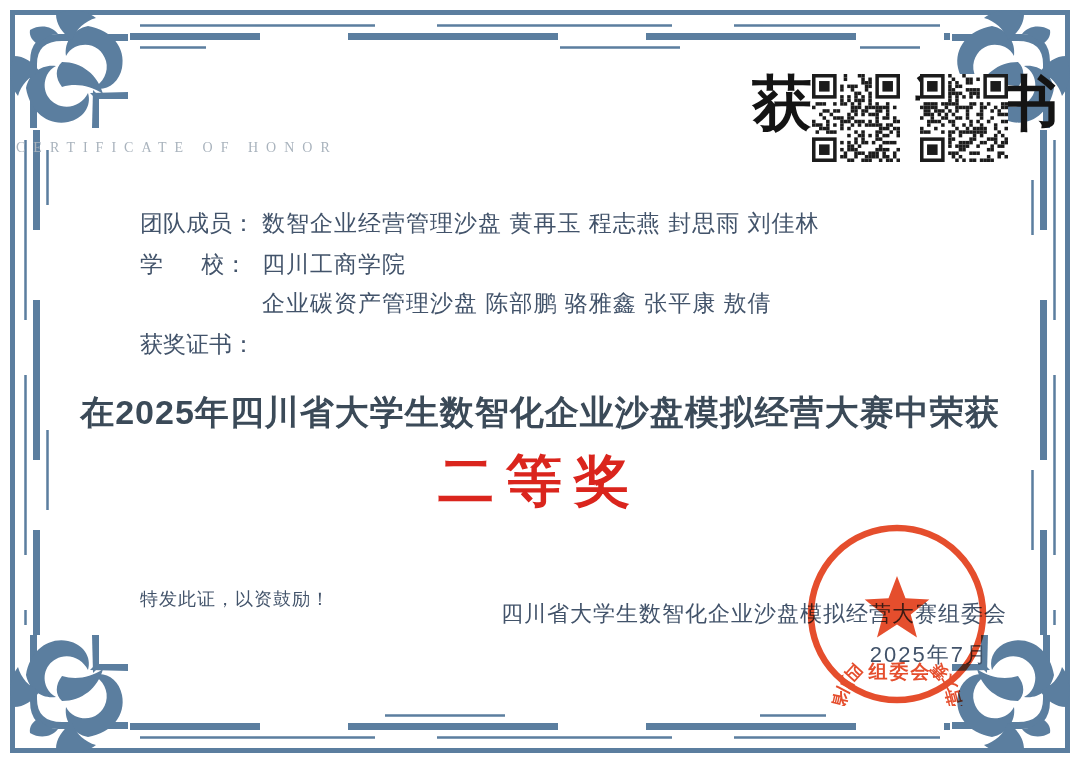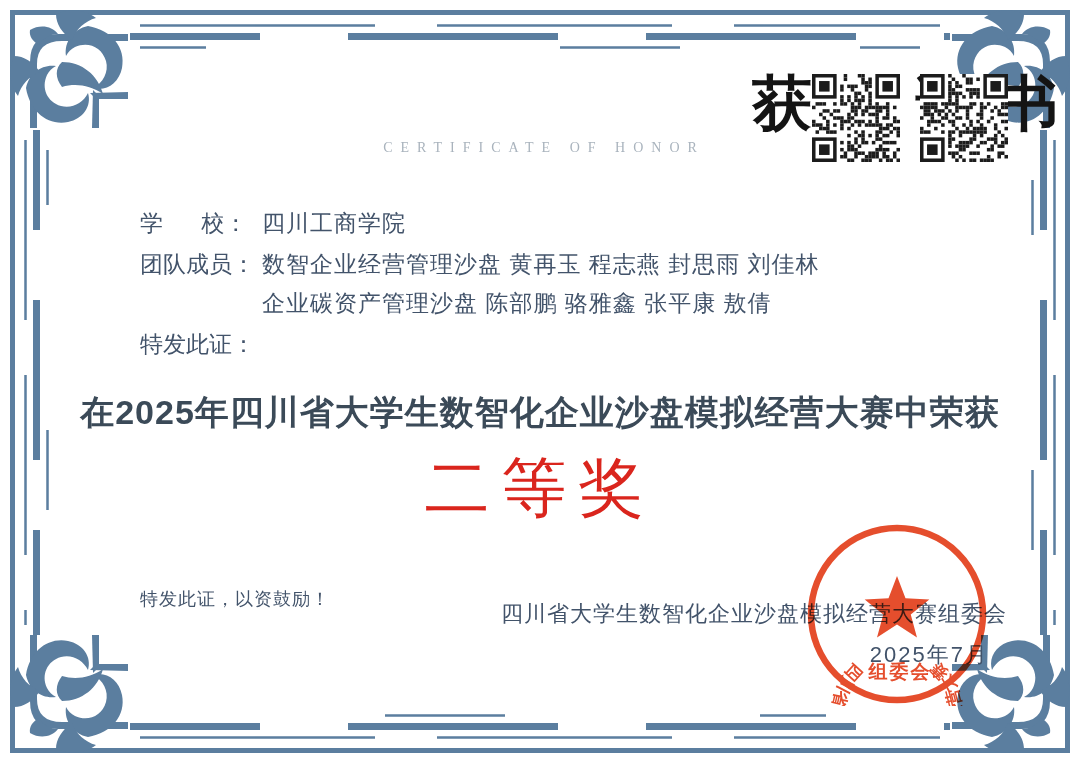--- a/index.html
+++ b/index.html
@@ -10,41 +10,41 @@
   .frame{position:absolute;left:0;top:0;z-index:1;pointer-events:none;}
   .content{position:absolute;left:0;top:0;width:100%;height:100%;z-index:2;}
 
   .title{
     position:absolute; top:64px; left:0; width:100%; text-align:right;
     font-family:"DejaVu Serif","Liberation Serif",serif;
     font-size:60px; font-weight:900; color:#141414;
     letter-spacing:22px; padding-left:22px; box-sizing:border-box;
   }
   .subtitle{
-    position:absolute; top:140px; left:0; width:100%; text-align:center;
+    position:absolute; top:140px; left:0; width:100%; 
     font-family:"Liberation Serif","DejaVu Serif",serif;
-    font-size:14px; letter-spacing:8px; color:#a9b3bd; padding-left:8px; box-sizing:border-box;
+    font-size:14px; letter-spacing:8px; color:#a9b3bd; padding-left:16px; box-sizing:border-box;
   }
   .qr-row{position:absolute; top:74px; right:72px; display:flex; gap:20px;}
   .qr{width:88px;height:88px;background:#fff;}
   .qr svg{display:block;}
 
   .fields{position:absolute; left:140px; top:210px; font-size:23px; color:#42536a;}
   .frow{display:flex; margin-bottom:15px; line-height:26px;}
   .frow .flabel{width:122px; flex:0 0 122px; white-space:pre;}
   .frow .fvalue{white-space:pre; letter-spacing:1px;}
   .frow.cont{margin-top:-2px;text-align:right;}
 
   .statement{
     position:absolute; top:390px; left:0; width:100%; text-align:center;
     font-size:34px; font-weight:700; color:#3b4a58; letter-spacing:1px;
   }
   .award{
     position:absolute; top:444px; left:0; width:100%; text-align:center;
-    font-size:65px; font-weight:400; color:#da251d;
+    font-size:56px; font-weight:700; color:#da251d;
     letter-spacing:12px; box-sizing:border-box;
   }
 
   .footer-left{position:absolute; left:140px; top:587px; font-size:18px; color:#42536a; letter-spacing:1px;}
   .footer-right{position:absolute; right:73px; top:599px; text-align:right; font-size:22px; color:#42536a;}
   .footer-right .org{letter-spacing:1px;}
   .footer-right .date{margin-top:11px; padding-right:18px; letter-spacing:2px;}
 
   .seal{position:absolute; left:805px; top:522px; z-index:3; mix-blend-mode:multiply; opacity:.93;}
 </style>
@@ -515,33 +515,33 @@
             <rect x="70" y="7" width="10.5" height="10.5"></rect>
             <rect x="0" y="63" width="24.5" height="24.5"></rect>
             <rect fill="#fff" x="3.5" y="66.5" width="17.5" height="17.5"></rect>
             <rect x="7" y="70" width="10.5" height="10.5"></rect>
           </svg>
         </div>
     </div>
 
     <div class="fields">
       <div class="frow">
+        <span class="flabel">团队成员：</span>
+        <span class="fvalue">数智企业经营管理沙盘 黄再玉 程志燕 封思雨 刘佳林</span>
+      </div>
+      <div class="frow">
         <span class="flabel">学      校：</span>
         <span class="fvalue">四川工商学院</span>
-      </div>
-      <div class="frow">
-        <span class="flabel">团队成员：</span>
-        <span class="fvalue">数智企业经营管理沙盘 黄再玉 程志燕 封思雨 刘佳林</span>
       </div>
       <div class="frow cont">
         <span class="flabel"></span>
         <span class="fvalue">企业碳资产管理沙盘 陈部鹏 骆雅鑫 张平康 敖倩</span>
       </div>
       <div class="frow">
-        <span class="flabel">特发此证：</span>
+        <span class="flabel">获奖证书：</span>
       </div>
     </div>
 
     <div class="statement">在2025年四川省大学生数智化企业沙盘模拟经营大赛中荣获</div>
     <div class="award">二等奖</div>
 
     <div class="footer-left">特发此证，以资鼓励！</div>
     <div class="footer-right">
       <div class="org">四川省大学生数智化企业沙盘模拟经营大赛组委会</div>
       <div class="date">2025年7月</div>

